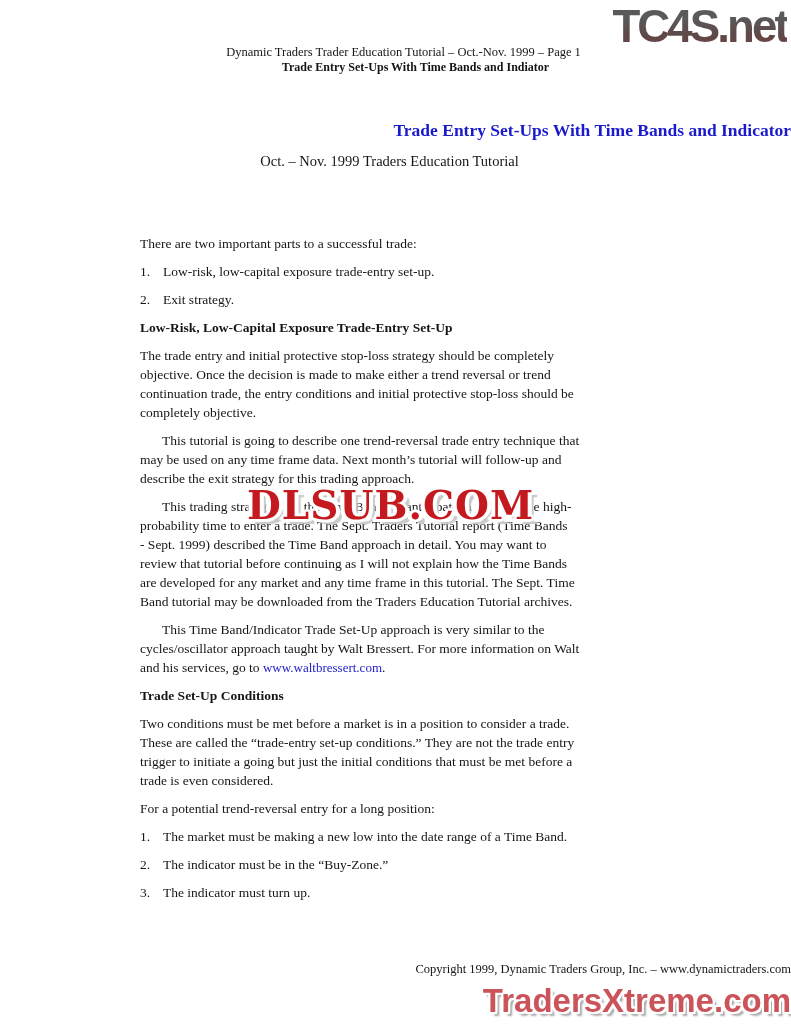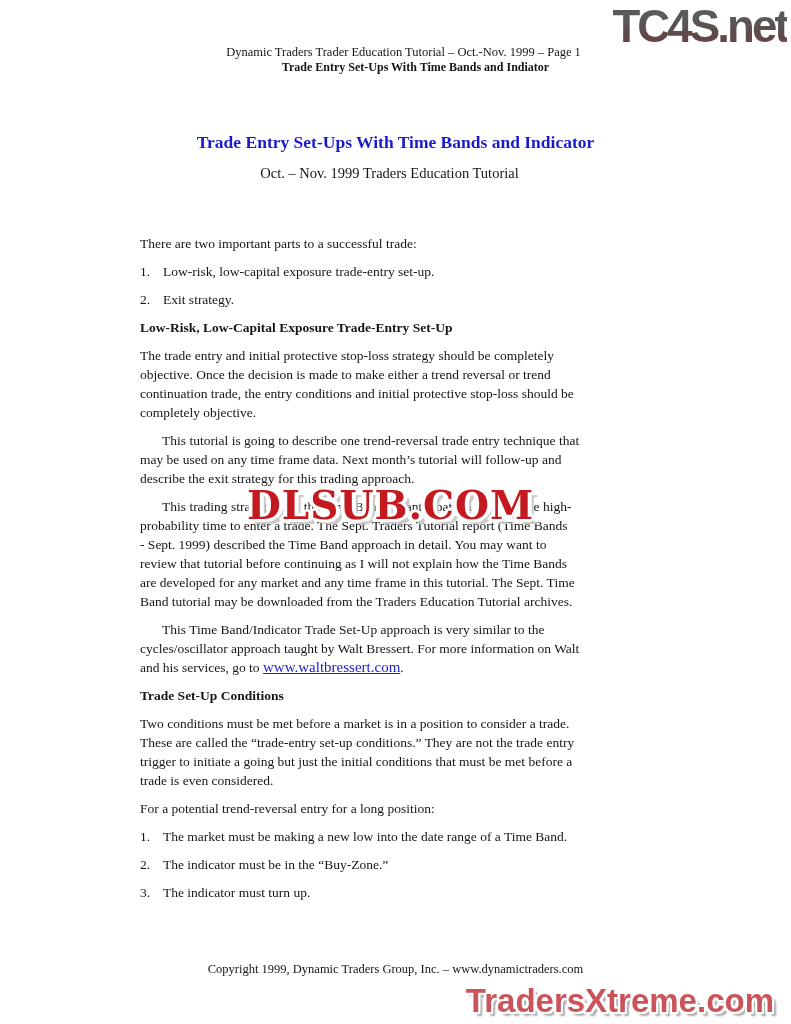--- a/index.html
+++ b/index.html
@@ -16,47 +16,47 @@
     background:linear-gradient(to bottom,#5a5a5a 35%,#5f4747 70%,#774444 95%);
     -webkit-background-clip:text;background-clip:text;color:transparent;
     transform:scaleX(0.97);transform-origin:right top;
   }
   
   .runhead{position:absolute;top:45px;left:0;right:0;text-align:center;line-height:15px;}
   .runhead .l1{font-size:12.5px;margin-left:16px;}
   .runhead .l2{font-size:12px;font-weight:bold;padding-left:40px;}
   
   .titleblock{position:absolute;top:120px;left:0;right:0;text-align:center;}
-  .doc-title{font-size:17.5px;font-weight:bold;color:#1a1acc;margin:12px 0 12px 0;}
+  .doc-title{font-size:17.5px;font-weight:bold;color:#1a1acc;margin:0 0 12px 0;text-align:right;}
   .doc-sub{font-size:14.5px;margin:0 12px 10px 0;}
   .doc-author{font-size:14.5px;margin:0;}
   
   .content{position:absolute;left:140px;top:234px;width:530px;font-size:13.5px;}
   .block{margin:0 0 9px 0;}
   .line{line-height:19px;white-space:nowrap;}
   .ind{padding-left:22px;}
   .hdg{font-weight:bold;}
   .li{display:flex;line-height:19px;white-space:nowrap;}
   .li .num{width:23px;flex:0 0 23px;}
-  .link{color:#2222cc;text-decoration:underline;font-size:15px;cursor:pointer;}
+  .link{color:#2222cc;font-size:13px;cursor:pointer;}
   
-  .footer{position:absolute;top:962px;left:0;right:0;text-align:center;font-size:12.5px;}
+  .footer{position:absolute;top:962px;left:0;right:0;text-align:right;font-size:12.5px;}
   
   .dlsub{
     position:absolute;left:247px;top:482px;
     font-family:"DejaVu Serif", serif;font-weight:bold;font-size:39px;
     color:#c41a1f;letter-spacing:1px;transform:scaleY(1.02);
     text-shadow:
       -3px 0 0 #fff, 3px 0 0 #fff, 0 -3px 0 #fff, 0 3px 0 #fff,
       -2px -2px 0 #fff, 2px -2px 0 #fff, -2px 2px 0 #fff, 2px 2px 0 #fff,
       -4px 1px 0 #fff, 4px 1px 0 #fff,
       6px 5px 1px #c9c9c9;
   }
   .tx{
-    position:absolute;right:17px;bottom:4px;
+    position:absolute;right:0;bottom:4px;
     font-family:"Liberation Sans", sans-serif;font-weight:bold;font-size:33px;
     color:#cb545b;letter-spacing:0px;
     text-shadow:
       -2px 0 0 #fff, 2px 0 0 #fff, 0 -2px 0 #fff, 0 2px 0 #fff,
       -2px -2px 0 #fff, 2px -2px 0 #fff, -2px 2px 0 #fff, 2px 2px 0 #fff,
       4px 4px 2px #a9a9a9;
   }
 </style>
 </head>
 <body>

